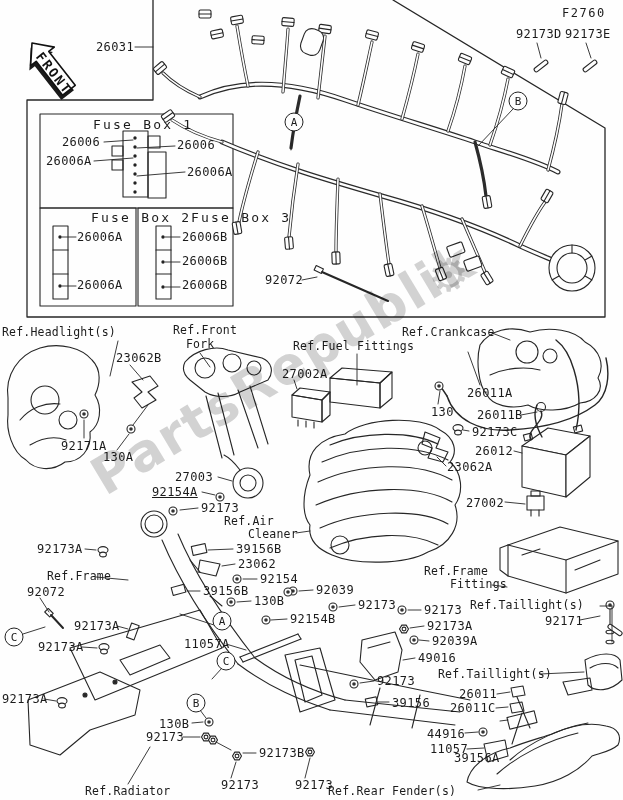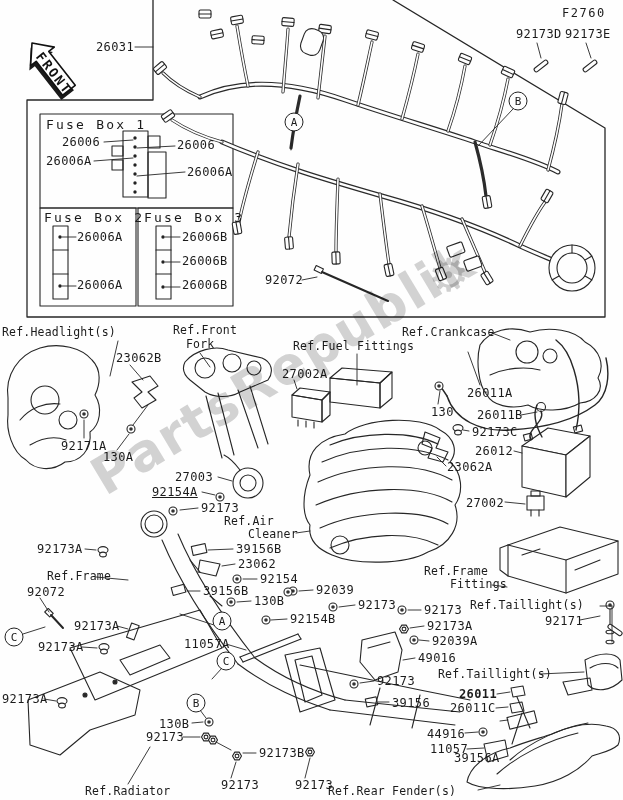--- a/index.html
+++ b/index.html
@@ -3,21 +3,21 @@
 <meta charset="utf-8">
 <style>
   html,body{margin:0;padding:0;background:#ffffff;}
   #stage{position:relative;width:623px;height:800px;background:#fefefe;overflow:hidden;
          font-family:"DejaVu Sans Mono",monospace;color:#1b1b1b;}
   svg.drawing{position:absolute;left:0;top:0;z-index:2;}
   #labels-layer{position:absolute;left:0;top:0;width:623px;height:800px;z-index:3;text-align:right;}
   .lbl{position:absolute;white-space:nowrap;color:#1b1b1b;}
   .part{font:12px/1.05 "DejaVu Sans Mono",monospace;letter-spacing:.4px;}
   .ref{font:11.5px/1.05 "DejaVu Sans Mono",monospace;letter-spacing:.2px;}
-  .fuse{font:13px/1 "DejaVu Sans Mono",monospace;letter-spacing:2.2px;}
+  .fuse{font:13px/1 "DejaVu Sans Mono",monospace;letter-spacing:2.2px;margin-left:47px;}
   .fig{font:12px/1 "DejaVu Sans Mono",monospace;letter-spacing:1.5px;}
   .marker{position:absolute;width:17px;height:17px;border:1.4px solid #222;border-radius:50%;
           display:flex;align-items:center;justify-content:center;
           font:11px/1 "DejaVu Sans Mono",monospace;background:#fefefe;
           transform:translate(-50%,-50%);}
   #watermark{position:absolute;left:96px;top:455px;z-index:4;pointer-events:none;
              font:bold 52px/1 "DejaVu Sans",sans-serif;color:rgba(150,150,150,.42);
              letter-spacing:2px;transform:rotate(-31deg);transform-origin:left center;
              mix-blend-mode:multiply;white-space:nowrap;}
   #watermark-gear{position:absolute;left:428px;top:252px;z-index:4;pointer-events:none;
@@ -546,21 +546,21 @@
       <div class="lbl part" style="left: 2px; top: 693px;">92173A</div>
       <div class="lbl part" style="left: 159px; top: 718px;">130B</div>
       <div class="lbl part" style="left: 146px; top: 731px;">92173</div>
       <div class="lbl part" style="left: 259px; top: 747px;">92173B</div>
       <div class="lbl part" style="left: 221px; top: 779px;">92173</div>
       <div class="lbl part" style="left: 295px; top: 779px;">92173</div>
       <div class="lbl ref" style="left: 85px; top: 785px;">Ref.Radiator</div>
       <div class="lbl part" style="left: 377px; top: 675px;">92173</div>
       <div class="lbl part" style="left: 392px; top: 697px;">39156</div>
       <div class="lbl ref" style="left: 438px; top: 668px;">Ref.Taillight(s)</div>
-      <div class="lbl part" style="left: 459px; top: 688px; font-weight: bold;">26011</div>
+      <div class="lbl part" style="left: 459px; top: 688px;">26011</div>
       <div class="lbl part" style="left: 450px; top: 702px;">26011C</div>
       <div class="lbl part" style="left: 454px; top: 752px;">39156A</div>
       <div class="lbl part" style="left: 427px; top: 728px;">44916</div>
       <div class="lbl part" style="left: 430px; top: 743px;">11057</div>
       <div class="lbl ref" style="left: 328px; top: 785px;">Ref.Rear Fender(s)</div>
       <div class="marker" style="left: 294px; top: 122px;">A</div>
       <div class="marker" style="left: 518px; top: 101px;">B</div>
       <div class="marker" style="left: 222px; top: 621px;">A</div>
       <div class="marker" style="left: 14px; top: 637px;">C</div>
       <div class="marker" style="left: 226px; top: 661px;">C</div>

